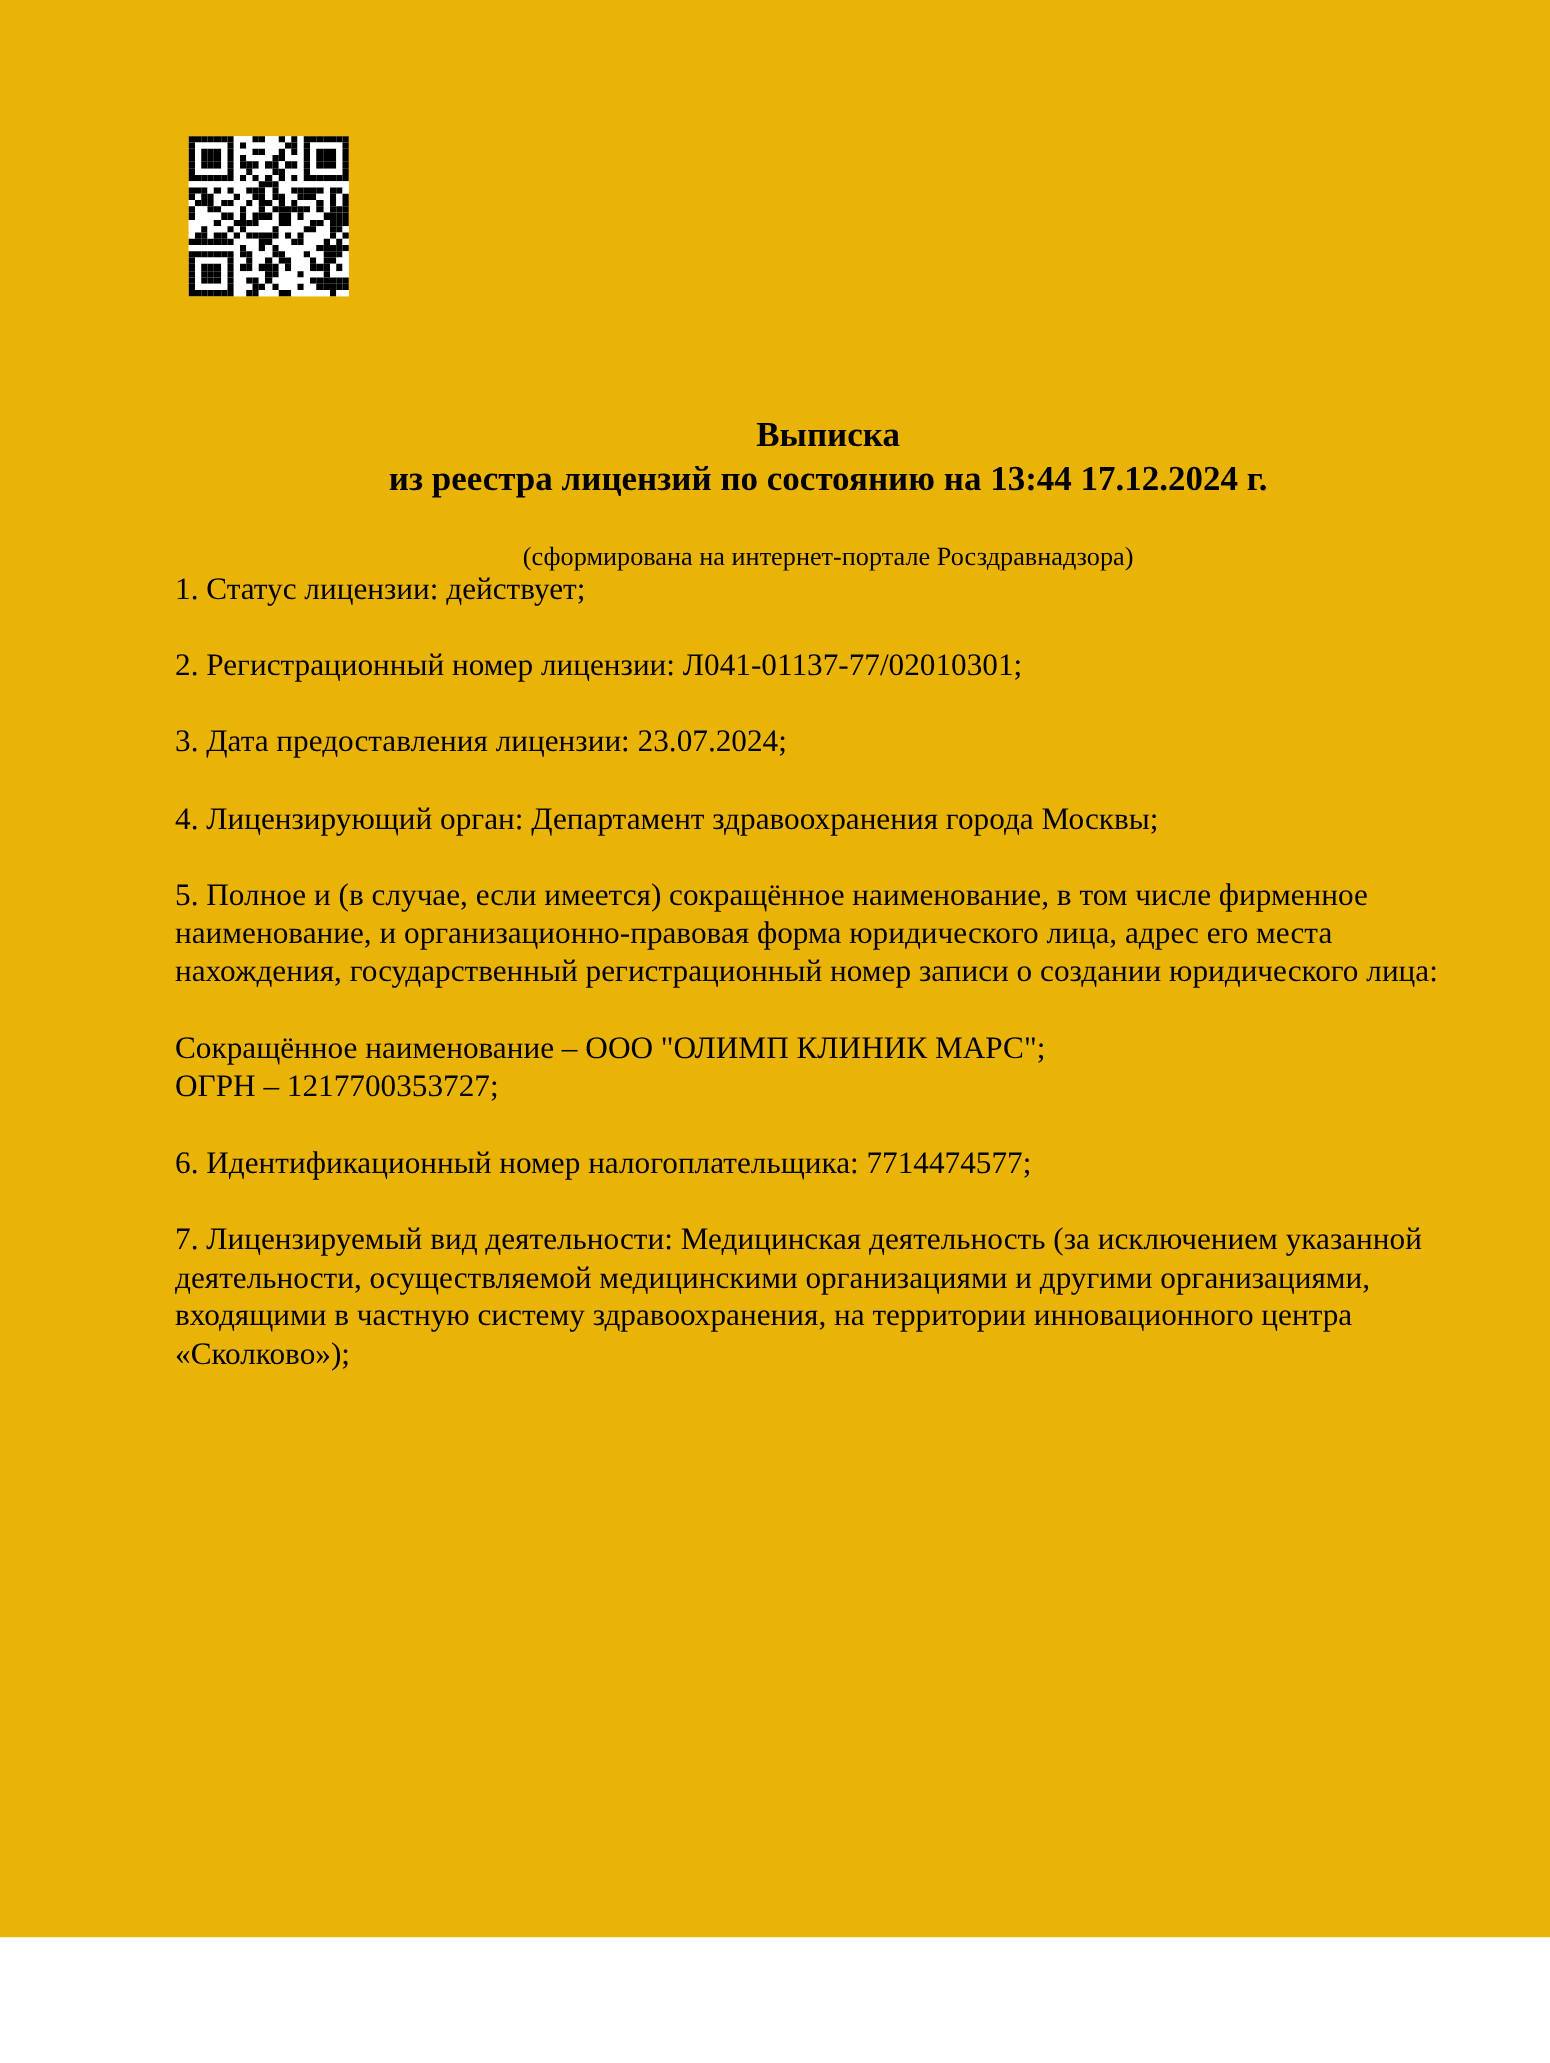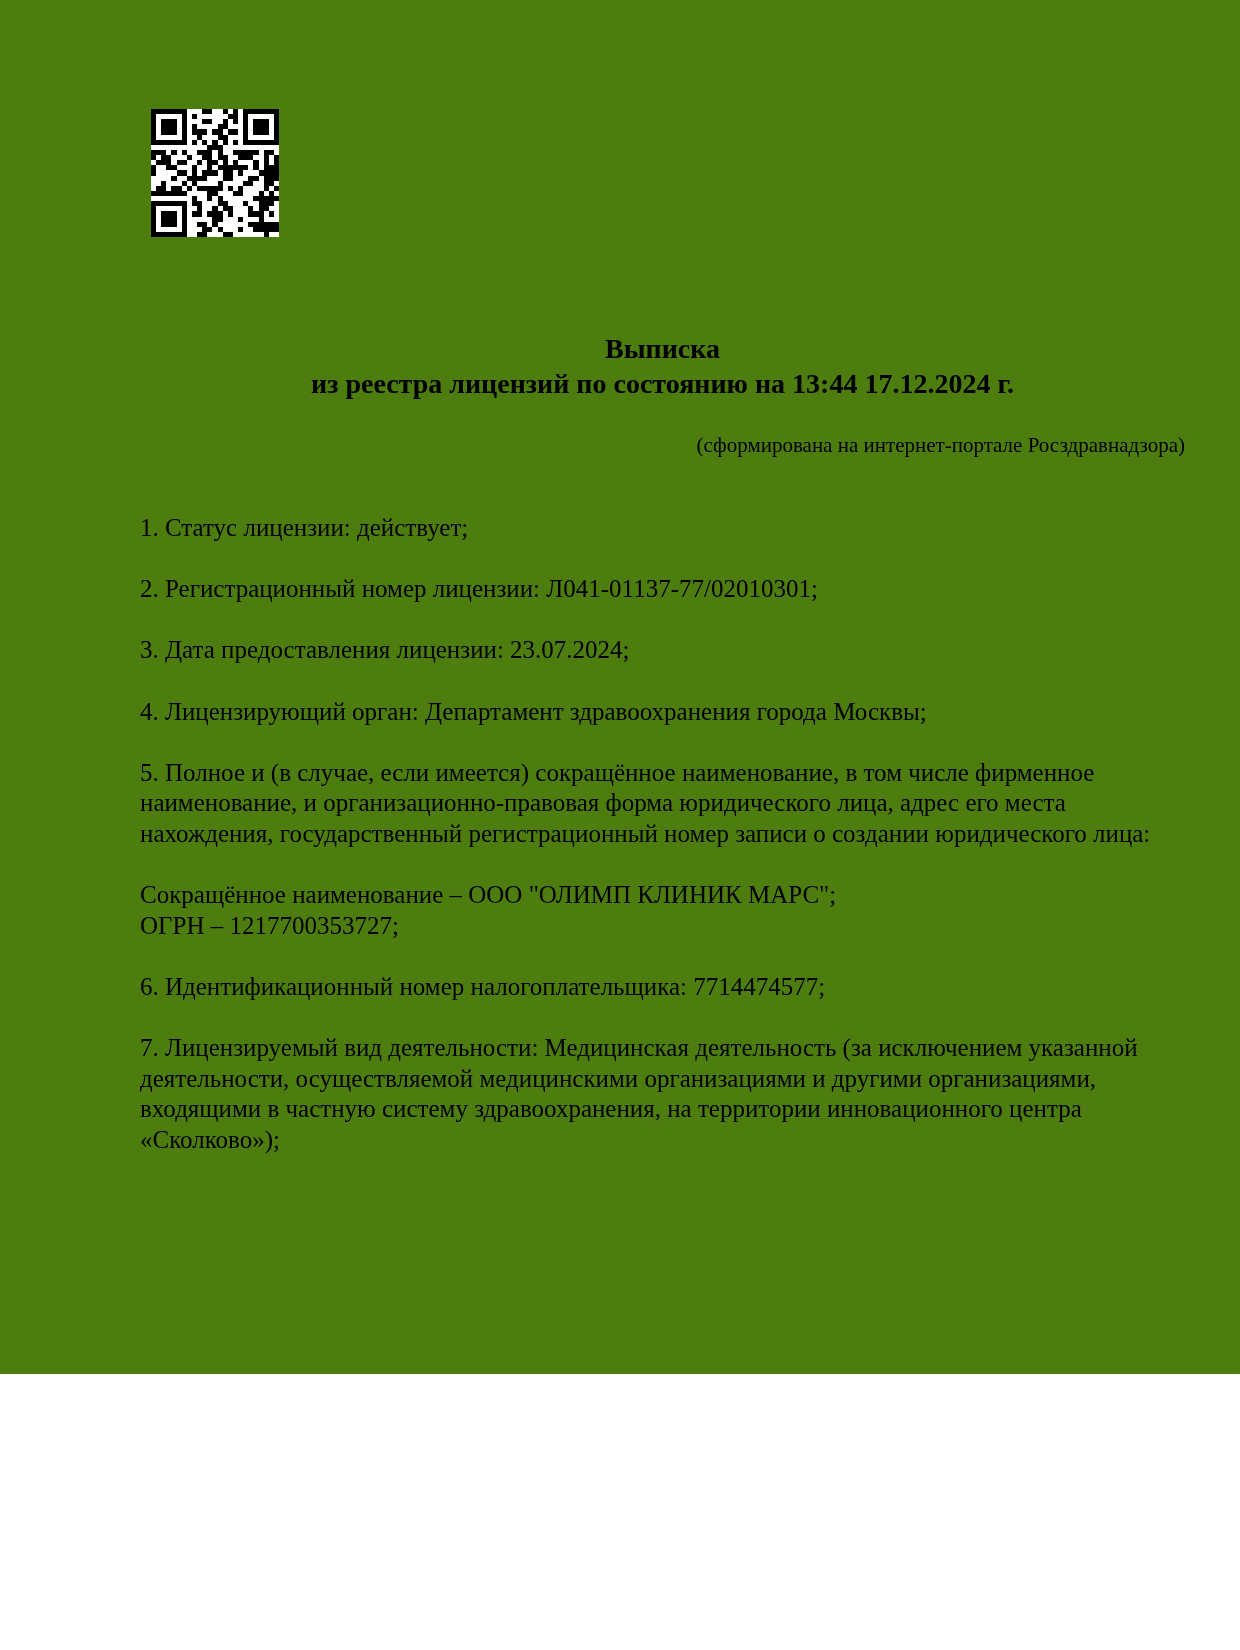--- a/index.html
+++ b/index.html
@@ -1,19 +1,19 @@
 <!DOCTYPE html>
 <html lang="ru"><head>
 <meta charset="utf-8">
 <style>
   html,body{margin:0;padding:0;background:#fff;}
   .page{
     position:relative;
-    width:1240px;height:1374px;
-    background:#4d7c0f;
+    width:1240px;height:1550px;
+    background:#eab308;
     color:#000000;
     font-family:"Liberation Serif","DejaVu Serif",serif;
     overflow:hidden;
   }
   
   .qr{
     position:absolute;left:151px;top:109px;
     width:128px;height:128px;
     display:grid;
     grid-template-columns:repeat(25,1fr);
@@ -27,26 +27,25 @@
     position:absolute;left:140px;top:331px;width:1045px;
   }
   .title{
     text-align:center;
     font-weight:bold;
     font-size:28px;
     line-height:35px;
   }
   .subtitle{
     margin-top:32px;
-    text-align:right;
+    text-align:center;
     font-size:21px;
     line-height:24px;
   }
   .body{
-    margin-top:56px;
     font-size:25px;
     line-height:30.6px;
     text-align:left;
   }
   .body p{margin:0 0 30.6px 0;padding:0;}
   .body p:last-child{margin-bottom:0;}
 </style>
 </head>
 <body>
 

